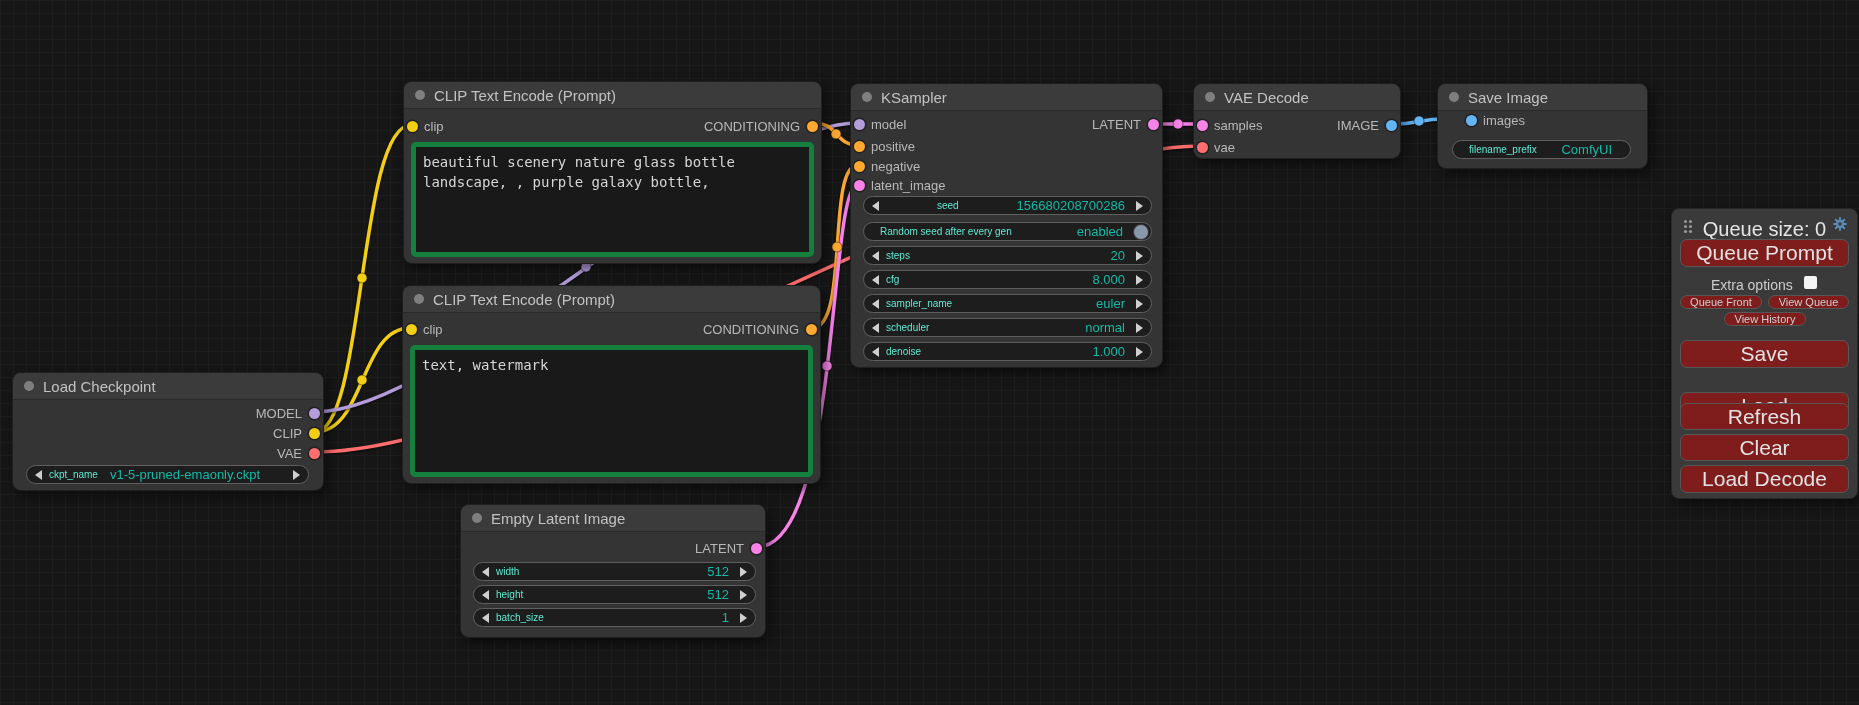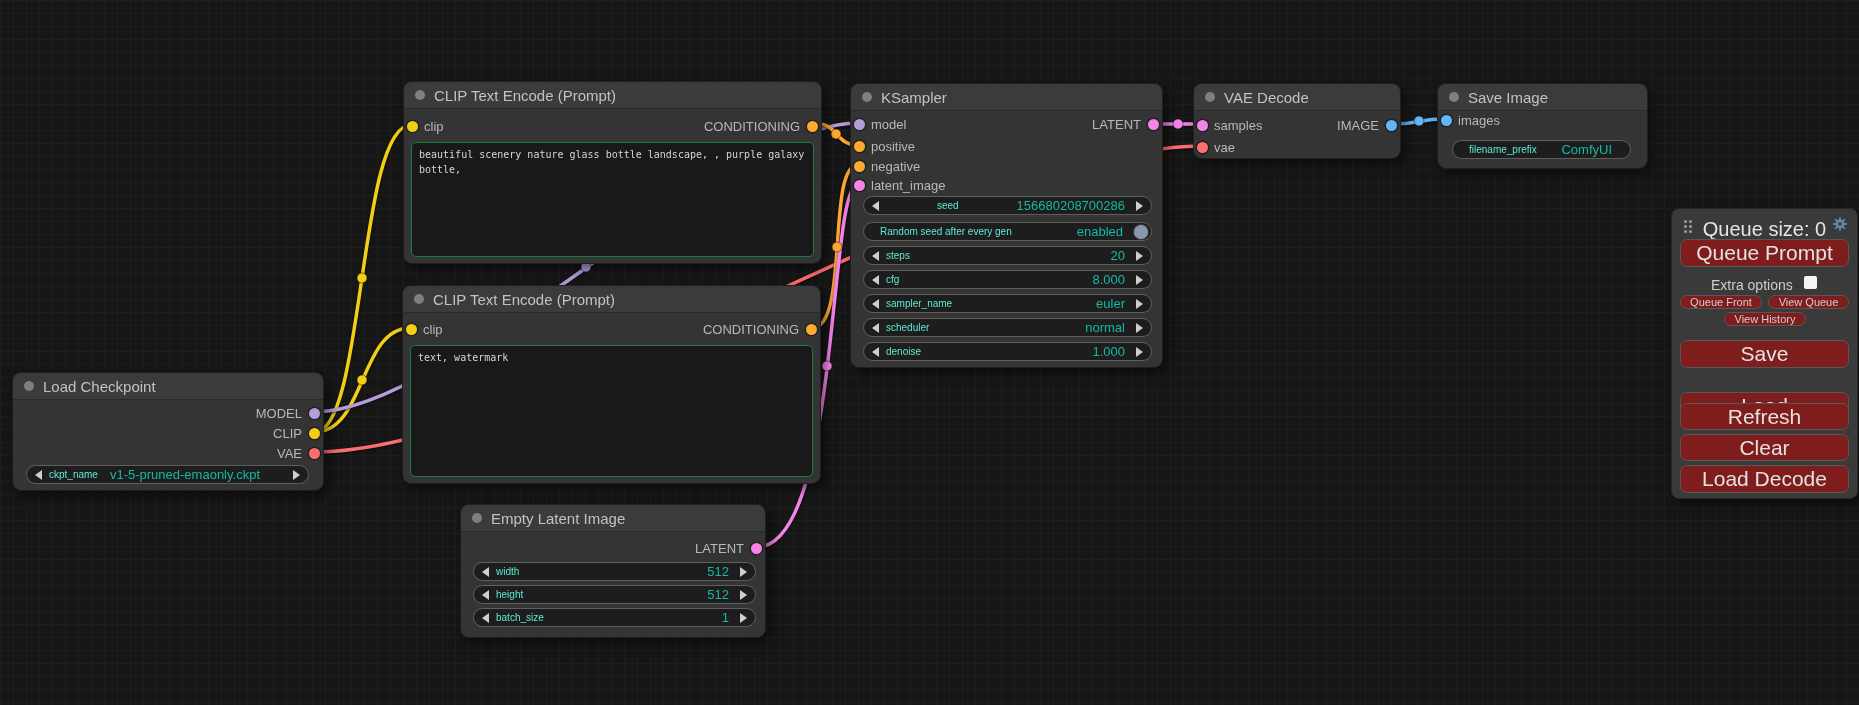--- a/index.html
+++ b/index.html
@@ -26,22 +26,22 @@
   .in .plbl{left:20px;}
   .out .plbl{right:21px;}
   .pill{position:absolute;height:19px;background:#1d1d1d;border:1px solid #5f5f5f;border-radius:10px;
     display:flex;align-items:center;padding:0 8px;gap:7px;}
   .arrL{width:0;height:0;border:5px solid transparent;border-left:none;border-right:7px solid #cfcfcf;flex:none;}
   .arrR{width:0;height:0;border:5px solid transparent;border-right:none;border-left:7px solid #cfcfcf;flex:none;}
   .wlabel{color:#5eead4;font-size:10px;flex:1;white-space:nowrap;overflow:hidden;}
   .wvalue{color:#14b8a6;font-size:13px;white-space:nowrap;margin-right:4px;}
   .toggle-circle{width:14px;height:14px;border-radius:50%;background:var(--c-toggle);flex:none;
     margin-right:-5px;box-shadow:0 0 0 1px #3c3c3c;}
-  .ta{position:absolute;left:7px;right:7px;background:#191919;border:1px solid #15803d;border-radius:5px;
-    color:#d6d6d6;font-family:"DejaVu Sans Mono",monospace;font-size:10px;line-height:1.45;
+  .ta{position:absolute;left:7px;right:7px;background:#191919;border:5px solid #15803d;border-radius:5px;
+    color:#d6d6d6;font-family:"DejaVu Sans Mono",monospace;font-size:14px;line-height:1.45;
     padding:5px 7px;white-space:pre-wrap;overflow:hidden;}
   .menu{position:absolute;left:1671px;top:208px;width:187px;height:291px;z-index:3;background:#3a3a3a;
     border:1px solid #282828;border-radius:8px;box-shadow:4px 5px 12px rgba(0,0,0,.5);}
   .btn{position:absolute;left:8px;right:8px;background:#7f1d1d;border:1px solid #575757;
     display:flex;align-items:center;justify-content:center;white-space:nowrap;}
   .btn.big{font-size:21px;color:#e2e2e2;border-radius:7px;}
   .btn.small{font-size:11px;color:#cfcfcf;border-radius:10px;}
   .menu-title{position:absolute;left:0;right:0;top:9px;text-align:center;font-size:20px;color:#e5e5e5;}
   .handle{position:absolute;left:12px;top:11px;width:3px;height:3px;border-radius:50%;background:#9a9a9a;
     box-shadow:0 5px 0 #9a9a9a,0 10px 0 #9a9a9a,5px 0 0 #9a9a9a,5px 5px 0 #9a9a9a,5px 10px 0 #9a9a9a;}
@@ -246,21 +246,21 @@
       <span class="pdot" style="background:var(--c-vae)"></span>
       <span class="plbl">vae</span>
     </div>
   </div>
 
   <div class="node" style="left:1437px;top:83px;width:211px;height:86px;">
     <div class="ntitle">
       <span class="tdot"></span>
       <span class="ttext">Save Image</span>
     </div>
-    <div class="prow in" style="top:28px;">
+    <div class="prow in" style="top:28px;margin-left:25px;">
       <span class="pdot" style="background:var(--c-image)"></span>
       <span class="plbl">images</span>
     </div>
     <div class="pill" style="left:14px;right:16px;top:56px;">
       <span class="wlabel" style="margin-left:8px;">filename_prefix</span>
       <span class="wvalue" style="margin-right:10px;">ComfyUI</span>
     </div>
   </div>
 
   <div class="menu">

